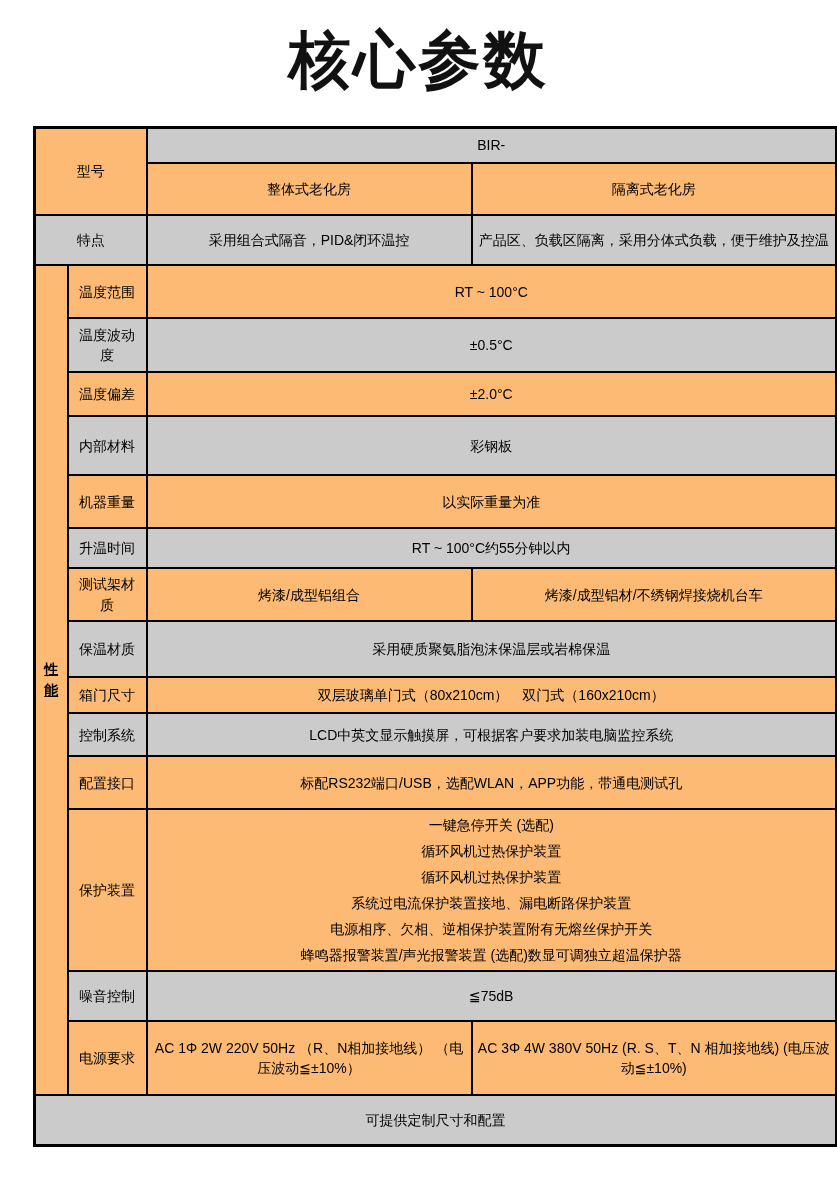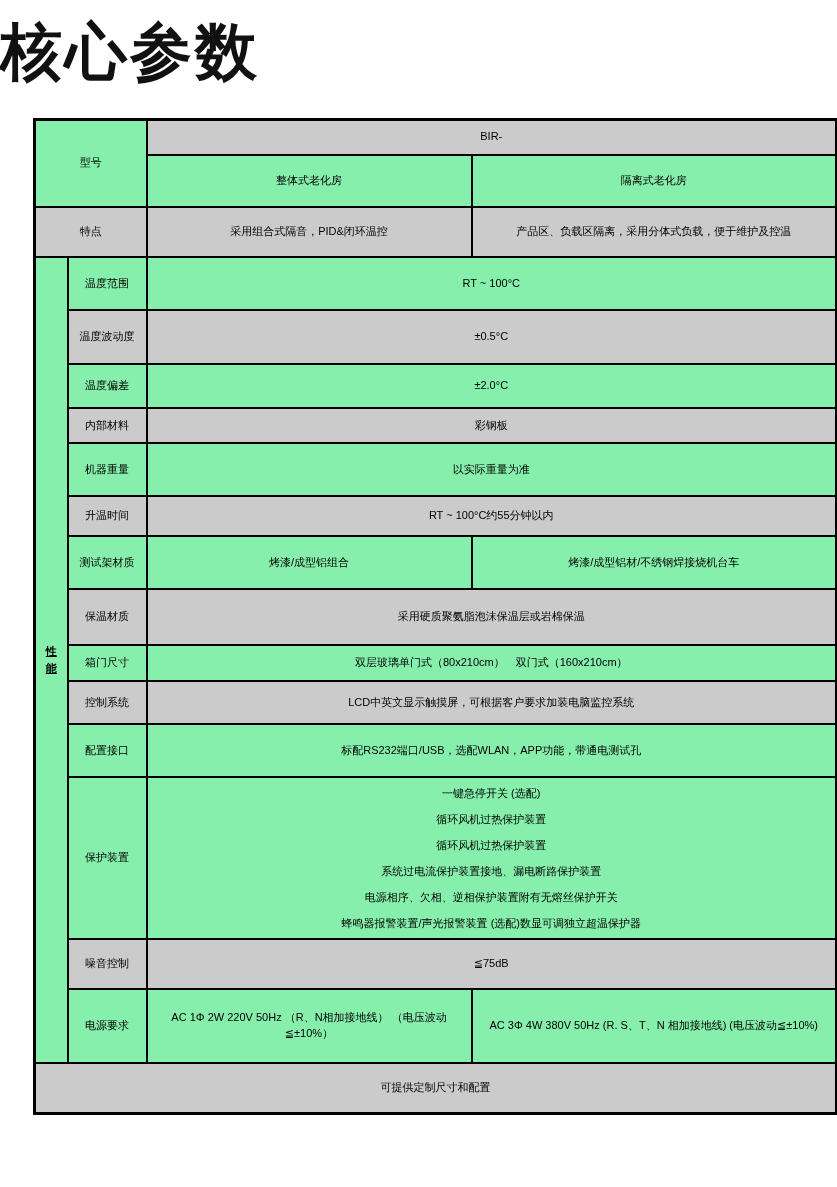--- a/index.html
+++ b/index.html
@@ -10,45 +10,46 @@
   }
   *{box-sizing:border-box;margin:0;padding:0;}
   html,body{width:837px;background:var(--page-bg);}
   body{
     font-family:"Liberation Sans","DejaVu Sans",sans-serif;
     color:var(--text);
     width:837px;height:1187px;
     position:relative;
   }
   .page-title{
+    text-align:center;
     font-size:62px;
     font-weight:900;
     letter-spacing:3px;
-    padding-top:10px;
+    padding-top:18px;
     line-height:1.35;
     color:#111;
   }
   table.spec{
     border-collapse:collapse;
     table-layout:fixed;
     width:802px;
     margin:24px 0 0 33px;
     border:3px solid var(--border);
   }
   table.spec td{
     border:2px solid var(--border);
     text-align:center;
     vertical-align:middle;
-    font-size:11px;
+    font-size:14px;
     line-height:1.45;
     padding:2px 4px;
     overflow:hidden;
   }
   td.shade{background:var(--row-shade);}
-  td.plain{background:#86efac;}
+  td.plain{background:#fdba74;}
   .vertical-label span{
     display:inline-block;
     width:1.1em;
     word-break:break-all;
     line-height:1.5;
     font-weight:700;
     text-decoration:underline;
   }
   .protect-line{line-height:26px;}
   .power-cell{padding:4px 8px;line-height:1.6;}
@@ -86,21 +87,21 @@
       <td class="plain" colspan="2">RT ~ 100°C</td>
     </tr>
     <tr style="height:54px">
       <td class="shade">温度波动度</td>
       <td class="shade" colspan="2">±0.5°C</td>
     </tr>
     <tr style="height:44px">
       <td class="plain">温度偏差</td>
       <td class="plain" colspan="2">±2.0°C</td>
     </tr>
-    <tr style="height:35px">
+    <tr style="height:59px">
       <td class="shade">内部材料</td>
       <td class="shade" colspan="2">彩钢板</td>
     </tr>
     <tr style="height:53px">
       <td class="plain">机器重量</td>
       <td class="plain" colspan="2">以实际重量为准</td>
     </tr>
     <tr style="height:40px">
       <td class="shade">升温时间</td>
       <td class="shade" colspan="2">RT ~ 100°C约55分钟以内</td>

